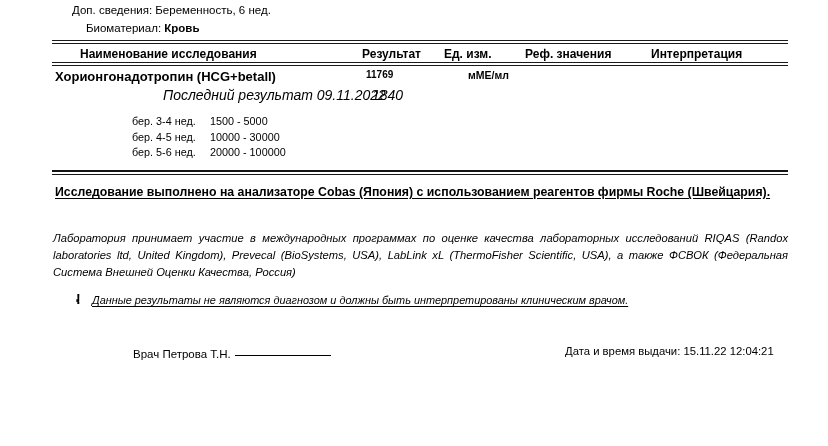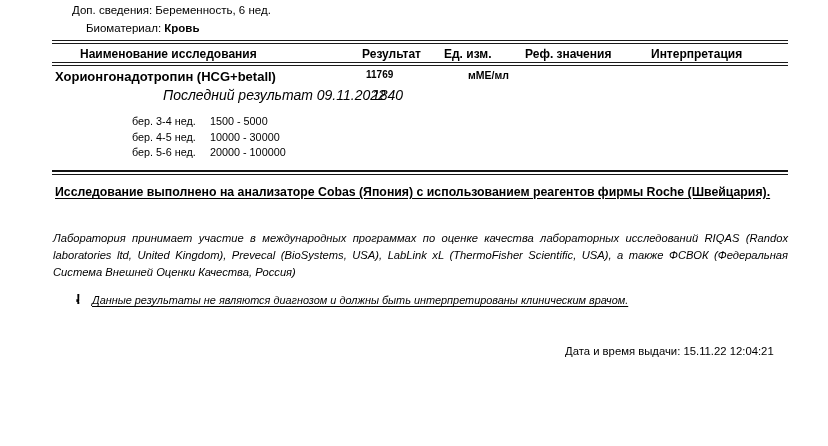--- a/index.html
+++ b/index.html
@@ -240,18 +240,21 @@
   <div id="disclaimer-block">
     <div class="disc-item">
       <span class="disc-marker marker-excl">!</span>
     </div>
     <div class="disc-item">
       <span class="disc-marker marker-sq">▪</span>
       <span>Данные результаты не являются диагнозом и должны быть интерпретированы клиническим врачом.</span>
     </div>
   </div>
 
+  <div id="footer-doctor">
+    <span>Врач Петрова Т.Н.</span><span class="sig-line"></span>
+  </div>
   <div id="footer-date">
     <span>Дата и время выдачи:</span>
     <span>15.11.22 12:04:21</span>
   </div>
 
 </div>
 
 </body></html>

